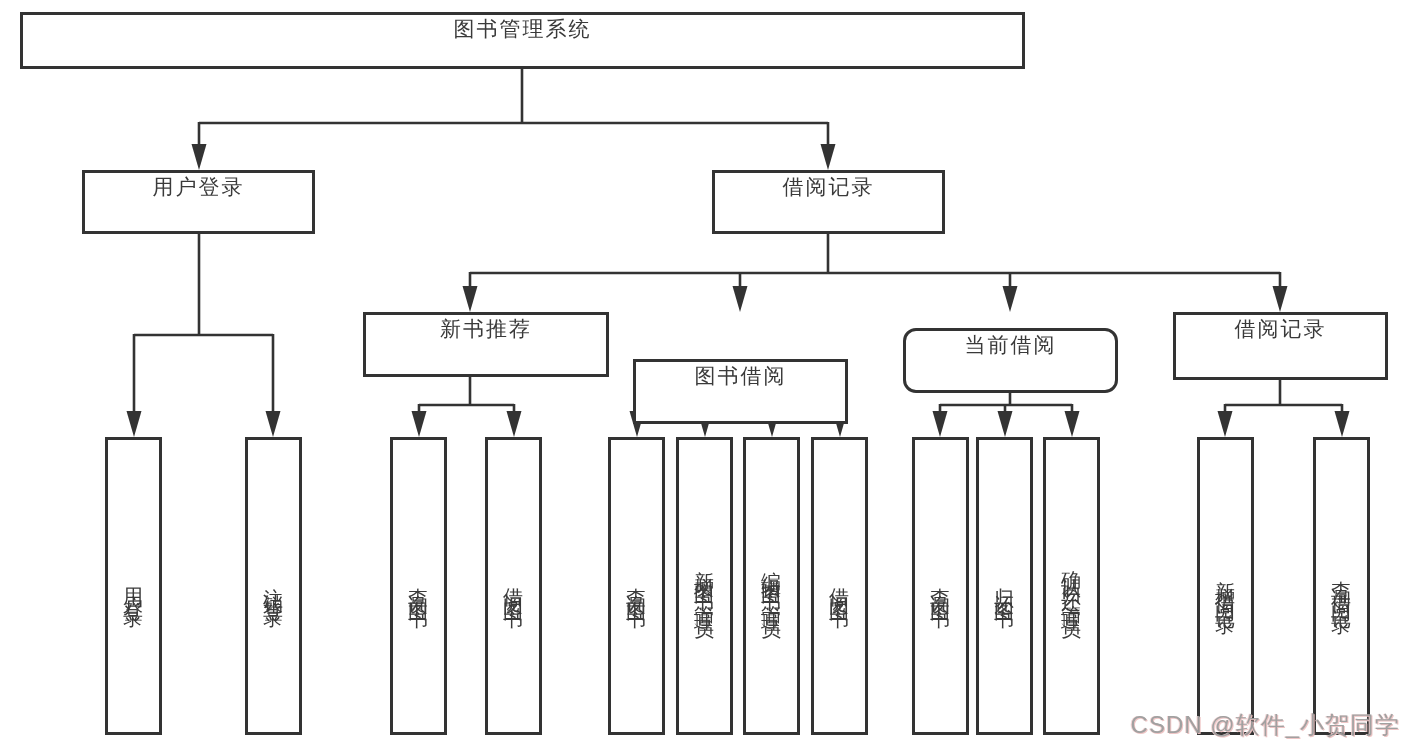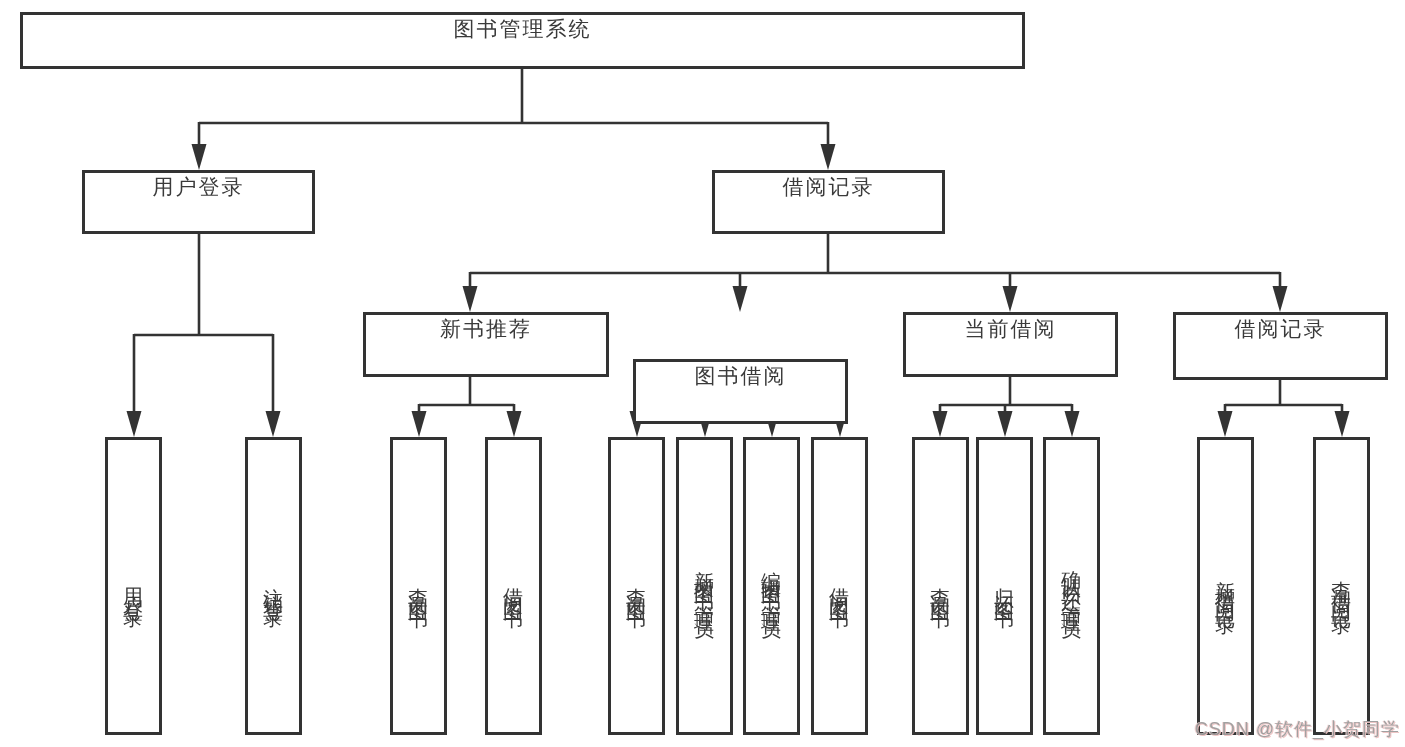--- a/index.html
+++ b/index.html
@@ -21,21 +21,21 @@
     display:flex; align-items:center; justify-content:center;
     z-index:2;
   }
   .vbox .lbl {
     writing-mode:vertical-rl; text-orientation:mixed;
     font-size:20px; letter-spacing:7px; line-height:1;
     color:#3a3a3a; white-space:nowrap;
   }
   .watermark {
     position:absolute; right:5px; bottom:6px;
-    font-size:18px; letter-spacing:1px; color:#9c9c9c;
+    font-size:24px; letter-spacing:1px; color:#9c9c9c;
     text-shadow:1px 1px 0 #eec2c2, -1px 0 0 #f3d4d4;
     z-index:5; opacity:.95;
   }
 </style>
 </head>
 <body>
 
 <div class="canvas">
 
   <svg class="connectors" viewBox="0 0 1405 747" xmlns="http://www.w3.org/2000/svg">
@@ -114,21 +114,21 @@
   <div class="hbox" style="left:712px; top:170px; width:233px; height:64px;">
     <span>借阅记录</span>
   </div>
 
   <div class="hbox" style="left:363px; top:312px; width:246px; height:65px;">
     <span>新书推荐</span>
   </div>
   <div class="hbox" style="left:633px; top:312px; width:215px; height:65px;margin-top:47px;">
     <span>图书借阅</span>
   </div>
-  <div class="hbox" style="left:903px; top:312px; width:215px; height:65px;">
+  <div class="hbox" style="left:903px; top:328px; width:215px; height:65px;border-radius:13px;">
     <span>当前借阅</span>
   </div>
   <div class="hbox" style="left:1173px; top:312px; width:215px; height:68px;">
     <span>借阅记录</span>
   </div>
 
   <div class="vbox" style="left:105px;">
     <span class="lbl">用户登录</span>
   </div>
   <div class="vbox" style="left:245px;">

